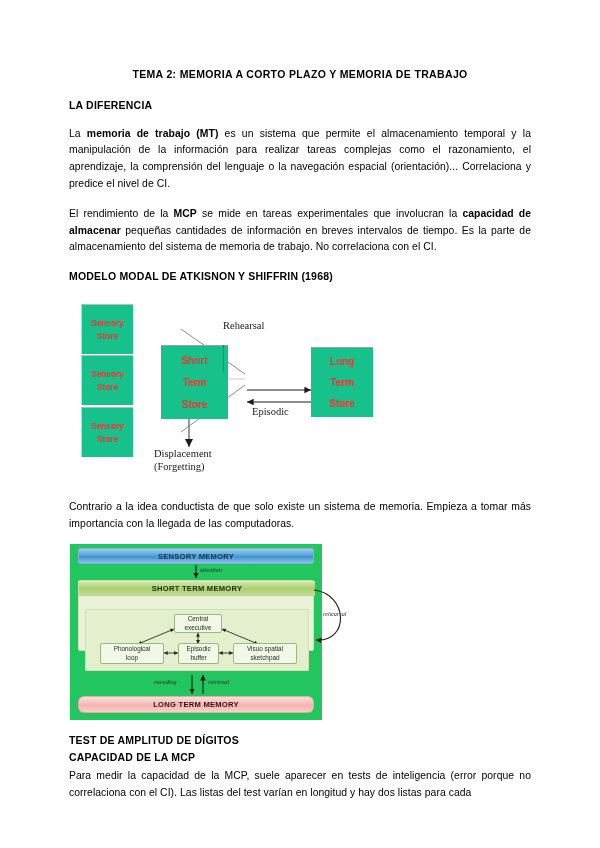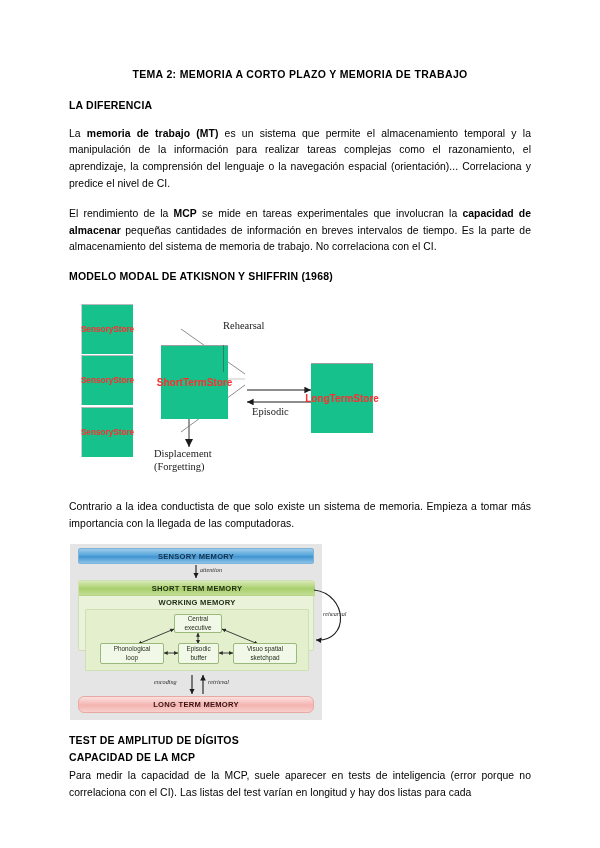--- a/index.html
+++ b/index.html
@@ -64,21 +64,21 @@
     margin: 4px 0 10px 0;
   }
   .gbox {
     position: absolute;
     background: #17c18c;
     color: #ff2d2d;
     font-size: 8.2px;
     font-weight: bold;
     text-align: center;
     display: flex;
-    flex-direction: row;
+    flex-direction: column;
     justify-content: center;
     align-items: center;
     line-height: 13px;
     box-sizing: border-box;
   }
   .gbox.sensory {
     width: 52px;
     height: 50px;
     border-top: 1px solid #b9b9b9;
     border-left: 1px solid #cfcfcf;
@@ -110,21 +110,21 @@
     width: 1px;
     background: #2f7f63;
   }
 
   
   .diagram2 {
     position: relative;
     width: 252px;
     height: 176px;
     margin: 6px 0 14px 1px;
-    background: #e5e5e5;
+    background: #22c55e;
   }
   .band {
     position: absolute;
     box-sizing: border-box;
     text-align: center;
     font-weight: bold;
     color: #1c1c1c;
     display: flex;
     align-items: center;
     justify-content: center;
@@ -261,41 +261,40 @@
         <span>Store</span>
       </div>
 
       <div class="gbox sts" style="left:92px; top:48px;">
         <span>Short</span>
         <span>Term</span>
         <span>Store</span>
       </div>
       <div class="vline-inbox" style="left:154px; top:48px; height:27px;"></div>
 
-      <div class="gbox lts" style="left:242px; top:50px;margin-top:16px;">
+      <div class="gbox lts" style="left:242px; top:50px;">
         <span>Long</span>
         <span>Term</span>
         <span>Store</span>
       </div>
 
       <div class="serif-lbl" style="left:154px; top:22px;">Rehearsal</div>
       <div class="serif-lbl" style="left:183px; top:108px;">Episodic</div>
       <div class="serif-lbl" style="left:85px; top:150px;">Displacement</div>
       <div class="serif-lbl" style="left:85px; top:163px;">(Forgetting)</div>
     </div>
 
     <p class="body last">Contrario a la idea conductista de que solo existe un sistema de memoria. Empieza a tomar más importancia con la llegada de las computadoras.</p>
 
     <div class="diagram2">
 
       <div class="band band-sensory">SENSORY MEMORY</div>
 
       <div class="wm-outer">
         <div class="band band-stm">SHORT TERM MEMORY</div>
-        <div class="wm-title">WORKING MEMORY</div>
 
         <div class="wm-inner">
           <svg class="ovl" width="224" height="62">
             <defs>
               <marker id="ah2" markerWidth="5" markerHeight="5" refX="4.4" refY="2.2" orient="auto">
                 <path d="M0,0 L4.4,2.2 L0,4.4 z" fill="#2a2a2a"></path>
               </marker>
               <marker id="ah2s" markerWidth="5" markerHeight="5" refX="0.2" refY="2.2" orient="auto">
                 <path d="M4.4,0 L0,2.2 L4.4,4.4 z" fill="#2a2a2a"></path>
               </marker>

